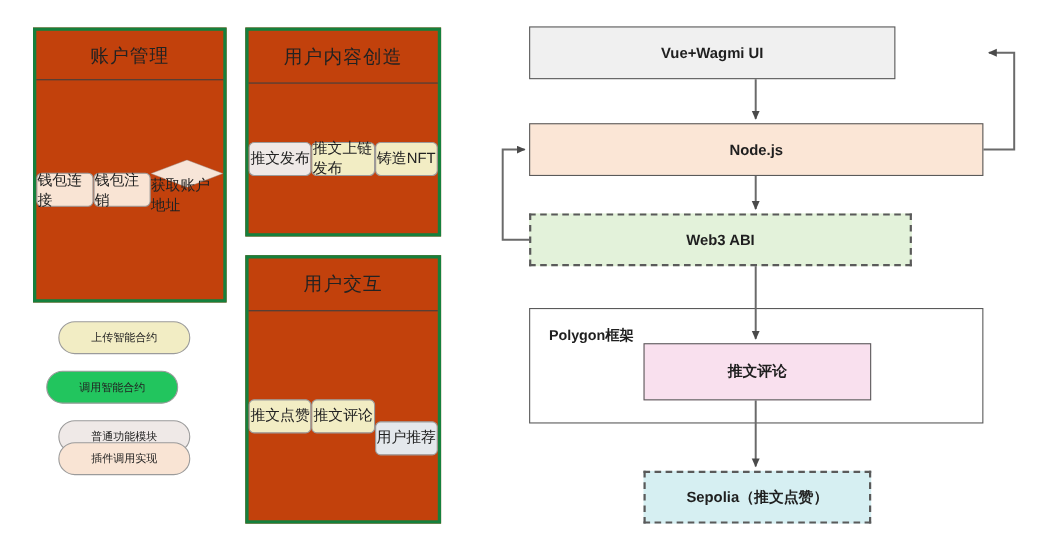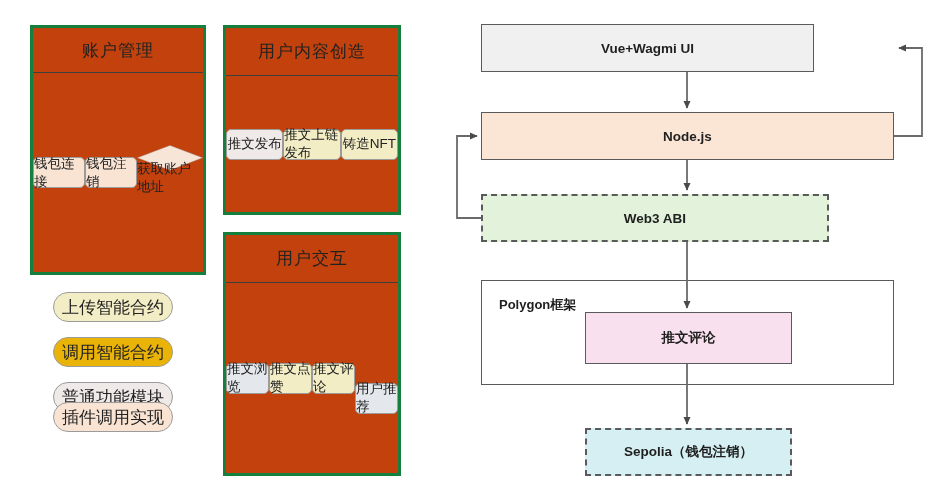--- a/index.html
+++ b/index.html
@@ -82,21 +82,21 @@
   
   .pill {
     box-sizing: border-box;
     width: 120px;
     height: 30px;
     border: 1px solid #9b9b9b;
     border-radius: 16px;
     display: flex;
     align-items: center;
     justify-content: center;
-    font-size: 17px;
+    font-size: 10px;
     color: #222222;
   }
 
   
   .flow-box {
     box-sizing: border-box;
     display: flex;
     align-items: center;
     justify-content: center;
     font-size: 13.5px;
@@ -157,41 +157,38 @@
           <span>推文上链发布</span>
         </div>
         <div class="node-box w1" style="background: rgb(242, 237, 196);">
           <span>铸造NFT</span>
         </div>
       </div>
     </div>
     <div class="abs panel" style="left: 223px; top: 232px; width: 178px; height: 244px;">
       <div class="panel-header" style="height: 47px;">用户交互</div>
       <div class="panel-body">
-        <div class="node-box w1" style="background: rgb(228, 232, 236);">
-          <span>推文浏览</span>
-        </div>
         <div class="node-box w1" style="background: rgb(242, 237, 196);">
           <span>推文点赞</span>
         </div>
         <div class="node-box w1" style="background: rgb(242, 237, 196);">
           <span>推文评论</span>
         </div>
         <div class="node-box w1" style="background: rgb(228, 232, 236); margin-top: 40px;">
           <span>用户推荐</span>
         </div>
       </div>
     </div>
   </div>
 
 <div id="legend-layer">
     <div class="abs pill" style="left: 53px; top: 292px; background: rgb(242, 237, 196);">
       <span>上传智能合约</span>
     </div>
-    <div class="abs pill" style="left: 53px; top: 337px; background: #eab308;">
+    <div class="abs pill" style="left: 42px; top: 337px; background: #22c55e;">
       <span>调用智能合约</span>
     </div>
     <div class="abs pill" style="left: 53px; top: 382px; background: rgb(239, 233, 231);">
       <span>普通功能模块</span>
     </div>
     <div class="abs pill" style="left: 53px; top: 402px; background: rgb(249, 228, 212);">
       <span>插件调用实现</span>
     </div>
   </div>
 
@@ -204,21 +201,21 @@
     <div class="abs flow-box" style="left: 481px; top: 112px; width: 413px; height: 48px; background: rgb(251, 230, 214);">
       <span>Node.js</span>
     </div>
     <div class="abs flow-box dashed" style="left: 481px; top: 194px; width: 348px; height: 48px; background: rgb(227, 242, 218);">
       <span>Web3 ABI</span>
     </div>
     <div class="abs flow-box" style="left: 585px; top: 312px; width: 207px; height: 52px; background: rgb(249, 224, 238);">
       <span>推文评论</span>
     </div>
     <div class="abs flow-box dashed" style="left: 585px; top: 428px; width: 207px; height: 48px; background: rgb(214, 239, 242);">
-      <span>Sepolia（钱包注销）</span>
+      <span>Sepolia（推文点赞）</span>
     </div>
   </div>
 
 <svg class="connectors" viewBox="0 0 944 500">
   <defs>
     <marker id="arrowhead" markerWidth="9" markerHeight="9" refX="7.2" refY="3.6" orient="auto" markerUnits="userSpaceOnUse">
       <path d="M0,0 L8,3.6 L0,7.2 Z" fill="#4a4a4a"></path>
     </marker>
   </defs>
   <g fill="none" stroke="#6a6a6a" stroke-width="1.8">

